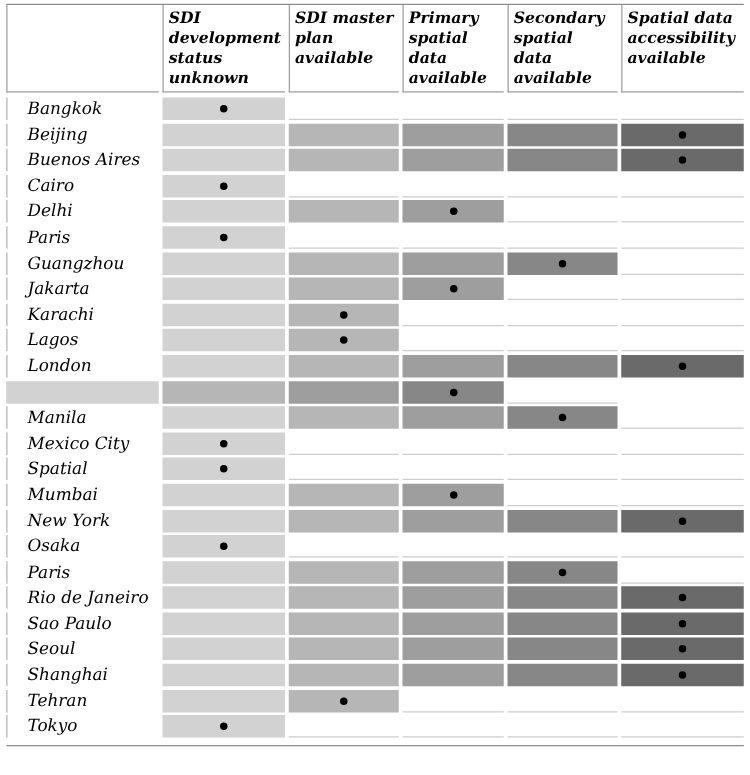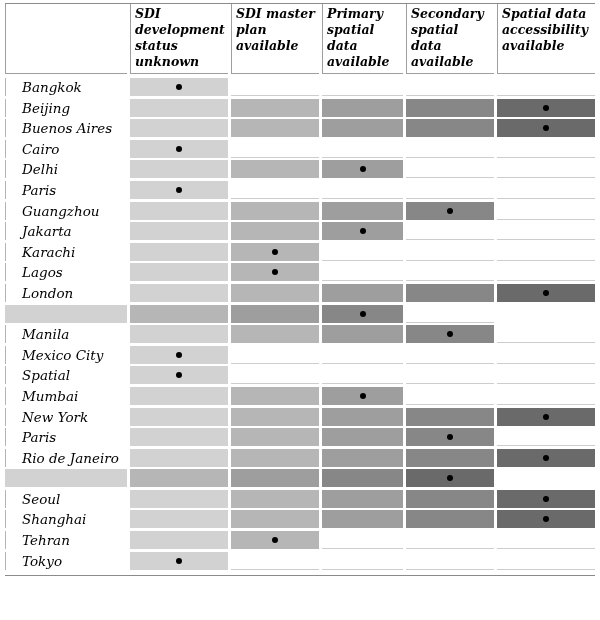--- a/index.html
+++ b/index.html
@@ -344,20 +344,32 @@
           <div class="cell">
             <div class="bar" style="background: rgb(135, 135, 135);"></div>
           </div>
           <div class="cell">
             <div class="bar" style="background: rgb(106, 106, 106);">
               <span class="dot"></span>
             </div>
           </div>
         </div>
 
+  <div class="row grid-cols">
+    <div class="label">Osaka</div>
+  <div class="cell">
+            <div class="bar" style="background: rgb(210, 210, 210);">
+              <span class="dot"></span>
+            </div>
+          </div>
+          <div class="cell empty"></div>
+          <div class="cell empty"></div>
+          <div class="cell empty"></div>
+          <div class="cell empty"></div>
+        </div>
 
   <div class="row grid-cols">
     <div class="label">Paris</div>
   <div class="cell">
             <div class="bar" style="background: rgb(210, 210, 210);"></div>
           </div>
           <div class="cell">
             <div class="bar" style="background: rgb(182, 182, 182);"></div>
           </div>
           <div class="cell">
@@ -386,20 +398,21 @@
             <div class="bar" style="background: rgb(135, 135, 135);"></div>
           </div>
           <div class="cell">
             <div class="bar" style="background: rgb(106, 106, 106);">
               <span class="dot"></span>
             </div>
           </div>
         </div>
 
   <div class="row grid-cols">
+    <div class="label">Sao Paulo</div>
   <div class="cell">
             <div class="bar" style="background: rgb(210, 210, 210);"></div>
           </div>
           <div class="cell">
             <div class="bar" style="background: rgb(182, 182, 182);"></div>
           </div>
           <div class="cell">
             <div class="bar" style="background: rgb(158, 158, 158);"></div>
           </div>
           <div class="cell">

